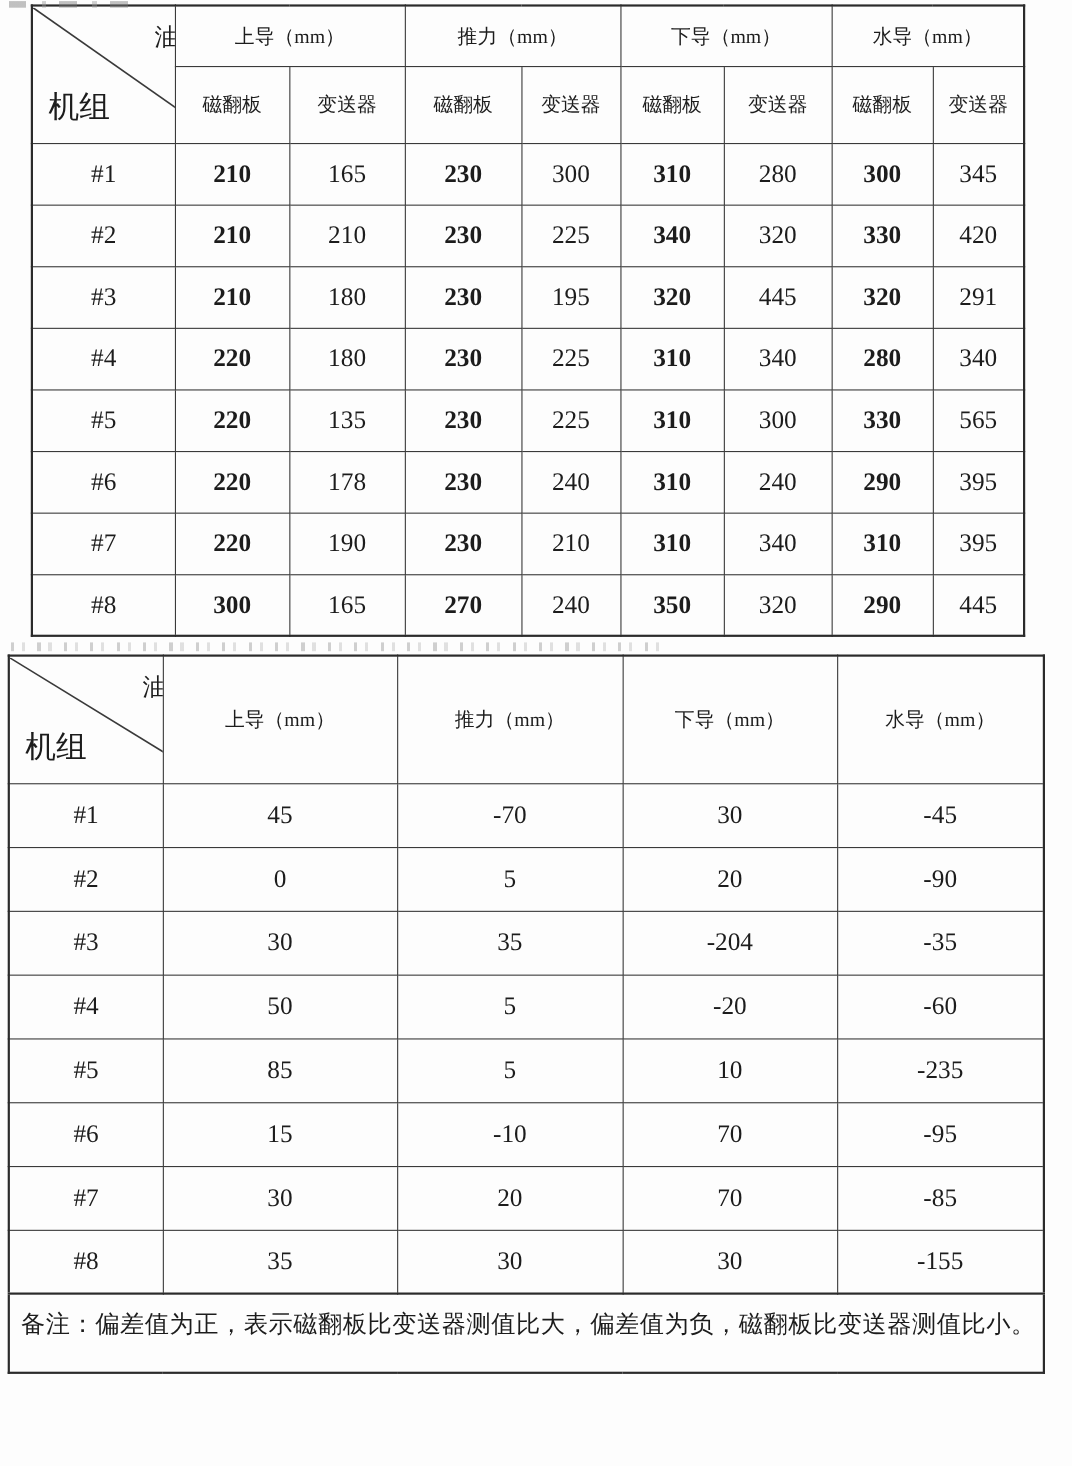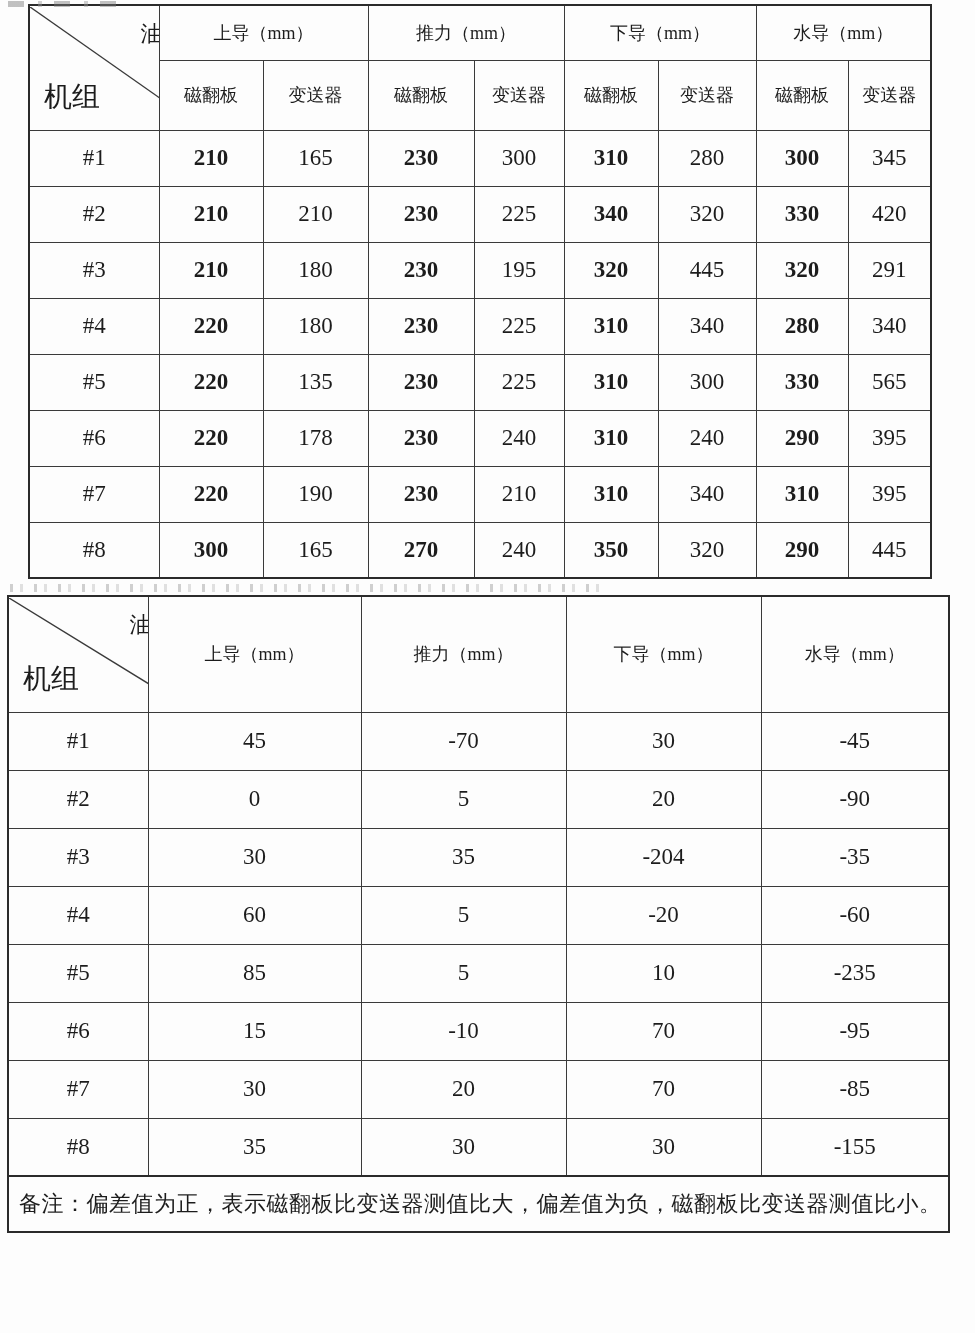--- a/index.html
+++ b/index.html
@@ -36,21 +36,21 @@
   .corner-box.c3{height:121px;}
   .corner-box.c4{height:112px;}
   .diag{position:absolute;left:0;top:0;width:100%;height:100%;}
   .corner-top{position:absolute;top:12px;right:18px;font-size:22px;}
   .corner-bottom{position:absolute;bottom:12px;left:14px;font-size:28px;}
   .artifact{
     margin:5px 0 0 10px;width:590px;height:8px;opacity:.4;
     background:repeating-linear-gradient(90deg,rgba(110,110,110,.8) 0 3px,transparent 3px 10px,rgba(110,110,110,.5) 10px 13px,transparent 13px 24px);
   }
   .t4 tfoot td.note{
-    height:54px;text-align:left;padding:0 6px 0 10px;font-size:22px;
+    height:54px;text-align:left;padding:0 6px 16px 10px;font-size:22px;
     border-top:2px solid #2b2b2b;letter-spacing:.5px;
   }
 </style>
 </head>
 <body>
 
 <div class="page">
 
   <div class="smudge"></div>
 
@@ -231,21 +231,21 @@
         </tr>
         <tr>
           <td class="unit">#3</td>
           <td>30</td>
           <td>35</td>
           <td>-204</td>
           <td>-35</td>
         </tr>
         <tr>
           <td class="unit">#4</td>
-          <td>60</td>
+          <td>50</td>
           <td>5</td>
           <td>-20</td>
           <td>-60</td>
         </tr>
         <tr>
           <td class="unit">#5</td>
           <td>85</td>
           <td>5</td>
           <td>10</td>
           <td>-235</td>

